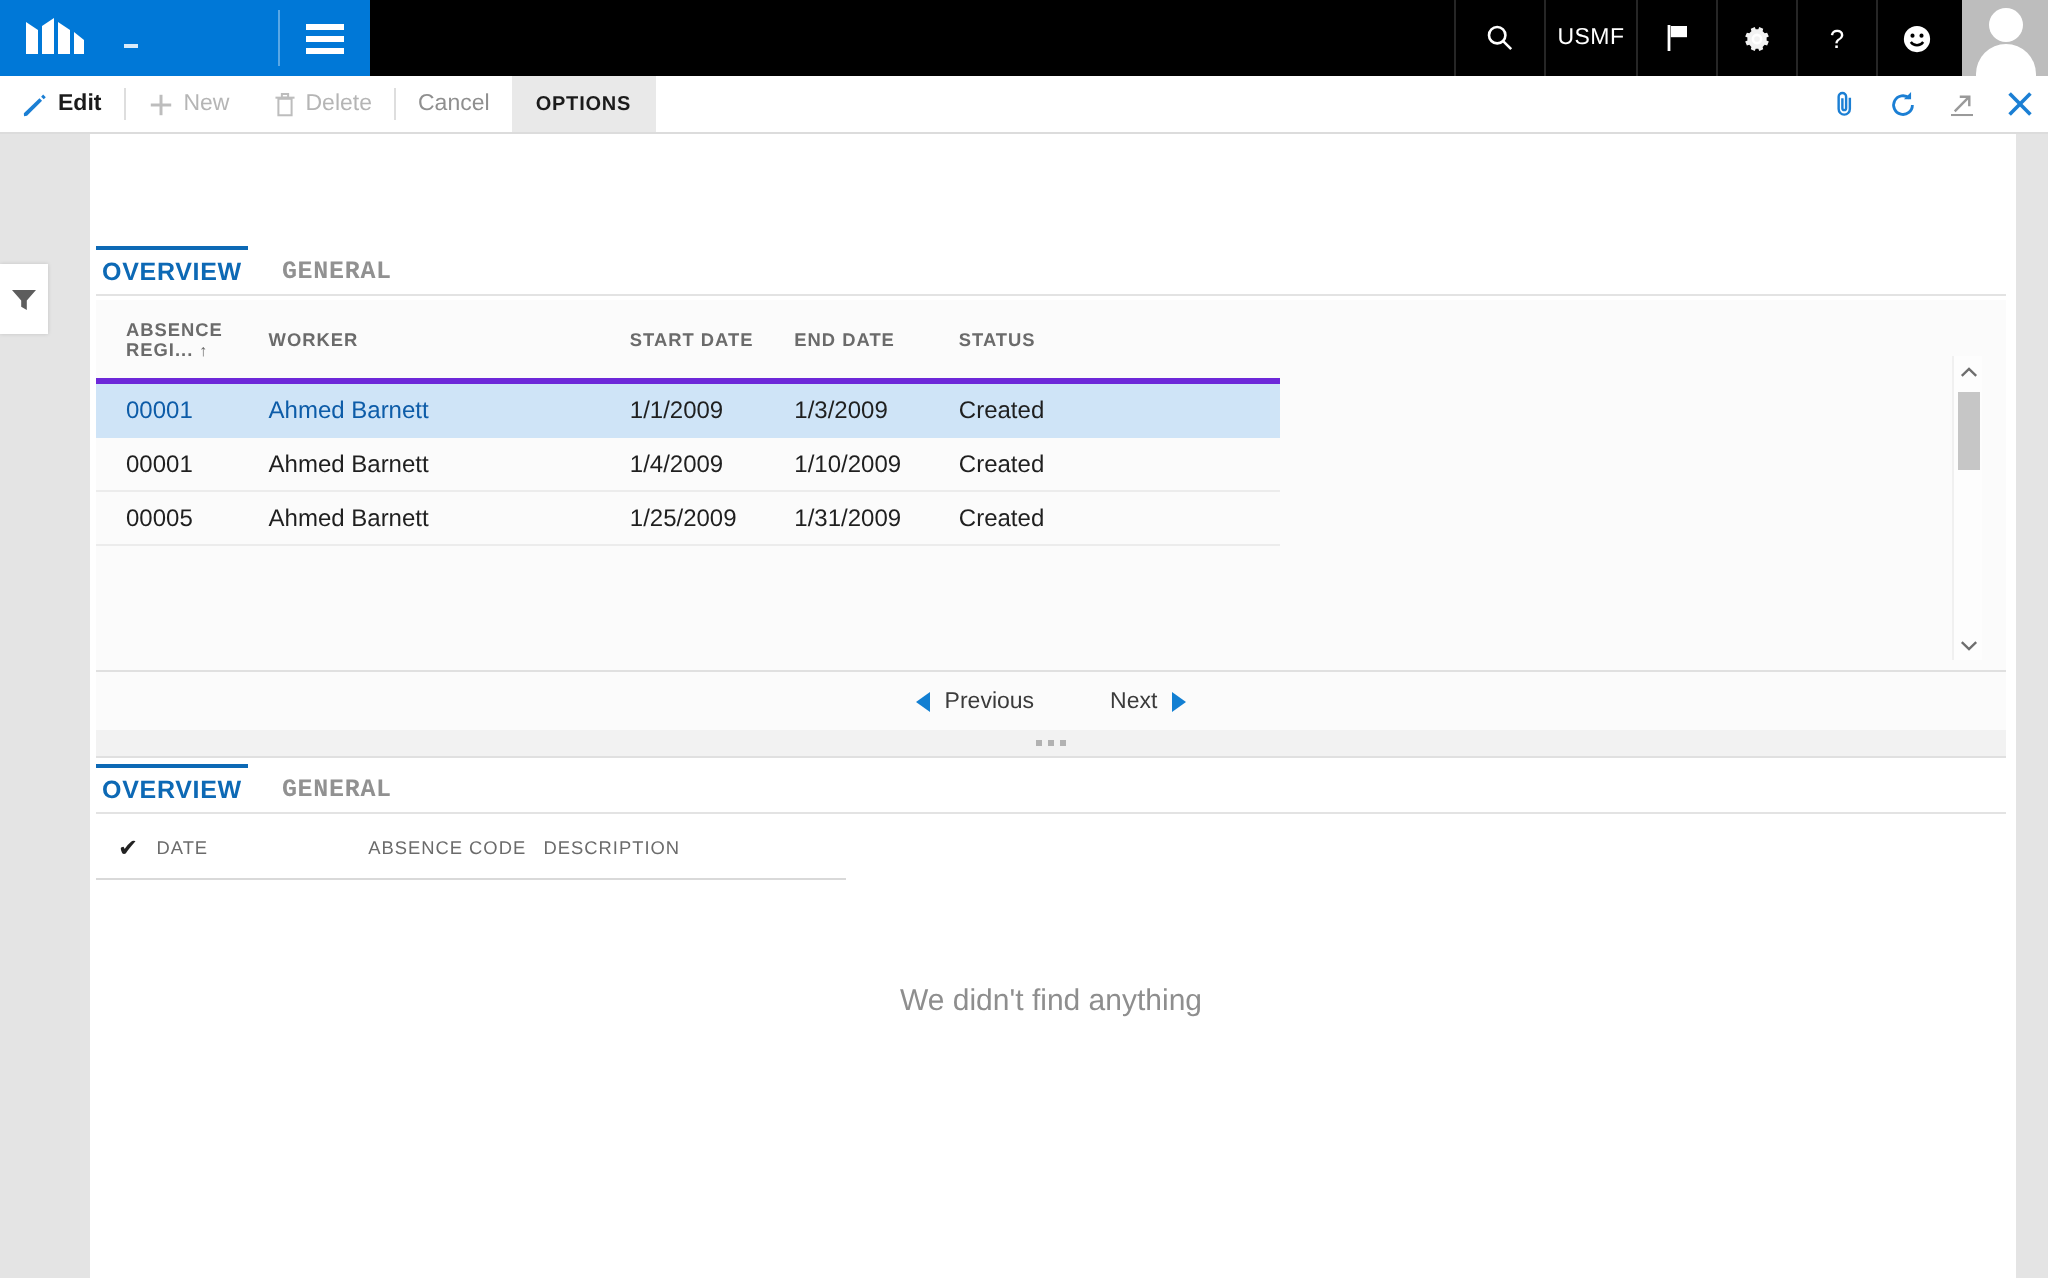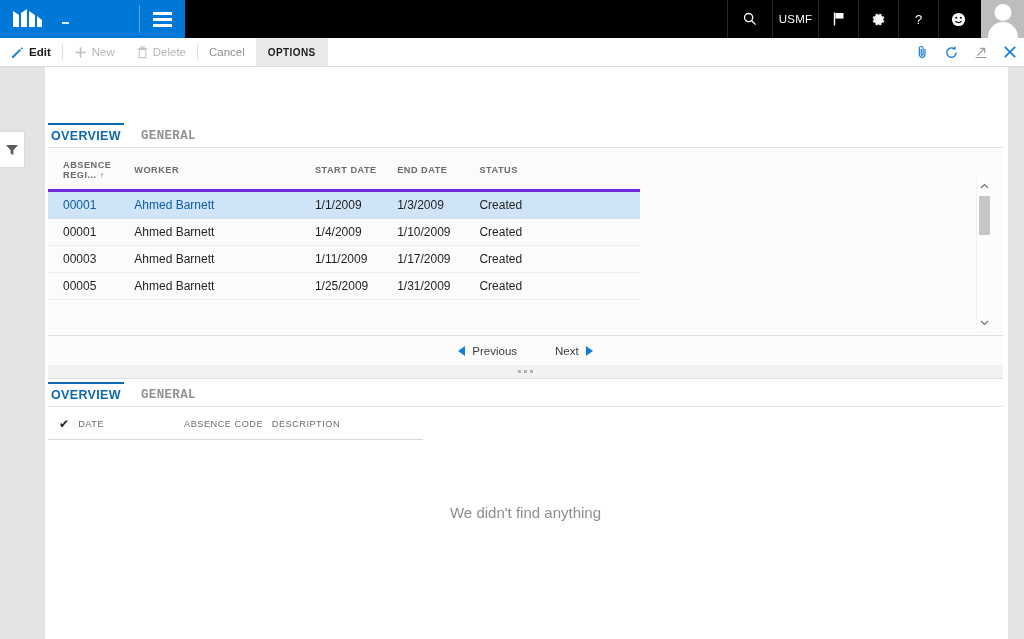--- a/index.html
+++ b/index.html
@@ -217,21 +217,21 @@
   .lg-table th {
     font-size: 9.2px; font-weight: normal; color: #6b6b6b;
     letter-spacing: .5px; text-align: left; padding: 8px 0 8px 0;
     border-bottom: 1px solid #d9d9d9;
   }
   .lg-check { width: 30px; padding-left: 11px !important; font-size: 12px !important; color: #222 !important; }
   .lg-date { width: 105px; }
   .lg-code { width: 87px; }
   .lg-desc { width: 150px; }
   .emptystate {
-    position: absolute; left: 0; top: 92px; width: 955px;
+    position: absolute; left: 0; top: 80px; width: 955px;
     text-align: center; font-size: 15px; color: #8e8e8e;
     line-height: 24px; font-weight: 300;
   }
 </style>
 </head>
 <body>
 
 <div class="topnav">
   <div class="brand-zone">
     <svg class="dyn-logo" width="34" height="22" viewBox="0 0 34 22">
@@ -377,27 +377,20 @@
             <td class="col-status">Created</td>
           </tr>
           <tr>
             <td class="col-id">00001</td>
             <td class="col-worker">Ahmed Barnett</td>
             <td class="col-start">1/4/2009</td>
             <td class="col-end">1/10/2009</td>
             <td class="col-status">Created</td>
           </tr>
           <tr>
-            <td class="col-id">00003</td>
-            <td class="col-worker">Ahmed Barnett</td>
-            <td class="col-start">1/11/2009</td>
-            <td class="col-end">1/17/2009</td>
-            <td class="col-status">Created</td>
-          </tr>
-          <tr>
             <td class="col-id">00005</td>
             <td class="col-worker">Ahmed Barnett</td>
             <td class="col-start">1/25/2009</td>
             <td class="col-end">1/31/2009</td>
             <td class="col-status">Created</td>
           </tr>
 
         </tbody>
       </table>
     </div>

